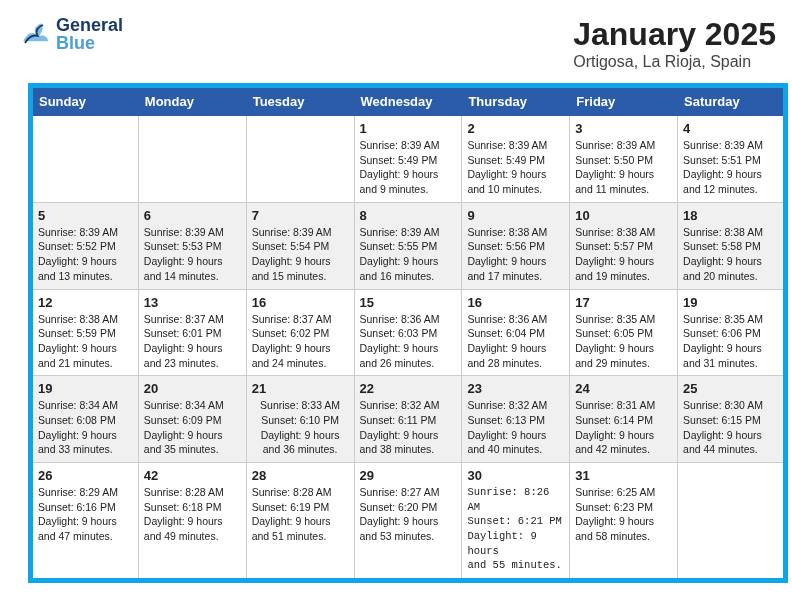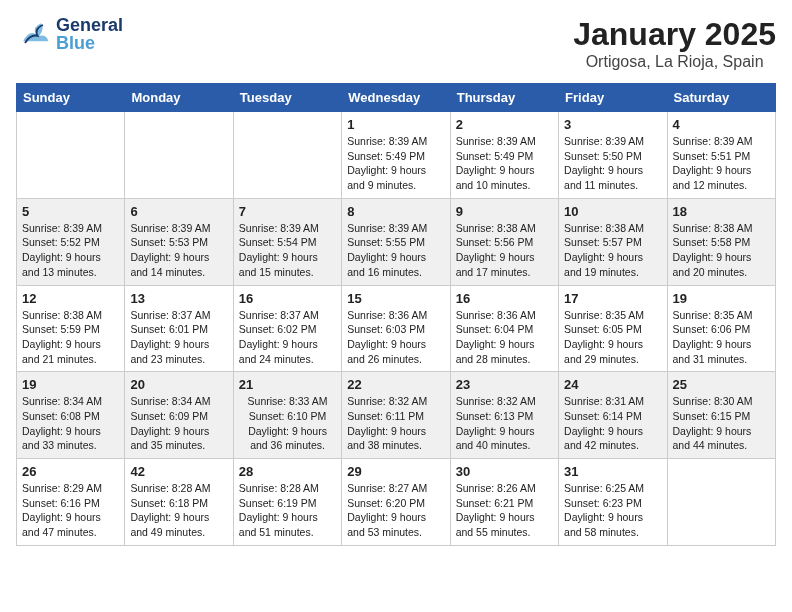--- a/index.html
+++ b/index.html
@@ -10,35 +10,36 @@
       min-height: 612px;
       padding: 16px;
     }
     .header {
       display: flex;
       justify-content: space-between;
       align-items: flex-start;
       margin-bottom: 12px;
     }
     .title-block {
-      text-align: center;
+      text-align: left;
     }
     .month-title {
       font-size: 32px;
       font-weight: bold;
       color: #222;
     }
     .location-title {
       font-size: 16px;
       color: #444;
     }
     .calendar {
       width: 100%;
       border-collapse: collapse;
-      border: 1px solid #0ea5e9;
+      border: 5px solid #0ea5e9;
+      margin-left: 12px;
     }
     .calendar th {
       background: #2a5caa;
       color: #fff;
       text-align: left;
       padding: 6px 6px;
       font-size: 13px;
       font-weight: bold;
       border: 1px solid #2a5caa;
     }
@@ -347,21 +348,21 @@
         </td>
         <td>
           <div class="day-number">29</div>
           <div class="day-info" style="white-space: pre-line;">Sunrise: 8:27 AM
 Sunset: 6:20 PM
 Daylight: 9 hours
 and 53 minutes.</div>
         </td>
         <td>
           <div class="day-number">30</div>
-          <div class="day-info" style="white-space: pre-line;">Sunrise: 8:26 AM
+          <div class="day-info" style="white-space: pre-line; font-family: Liberation Mono, monospace;">Sunrise: 8:26 AM
 Sunset: 6:21 PM
 Daylight: 9 hours
 and 55 minutes.</div>
         </td>
         <td>
           <div class="day-number">31</div>
           <div class="day-info" style="white-space: pre-line;">Sunrise: 6:25 AM
 Sunset: 6:23 PM
 Daylight: 9 hours
 and 58 minutes.</div>

